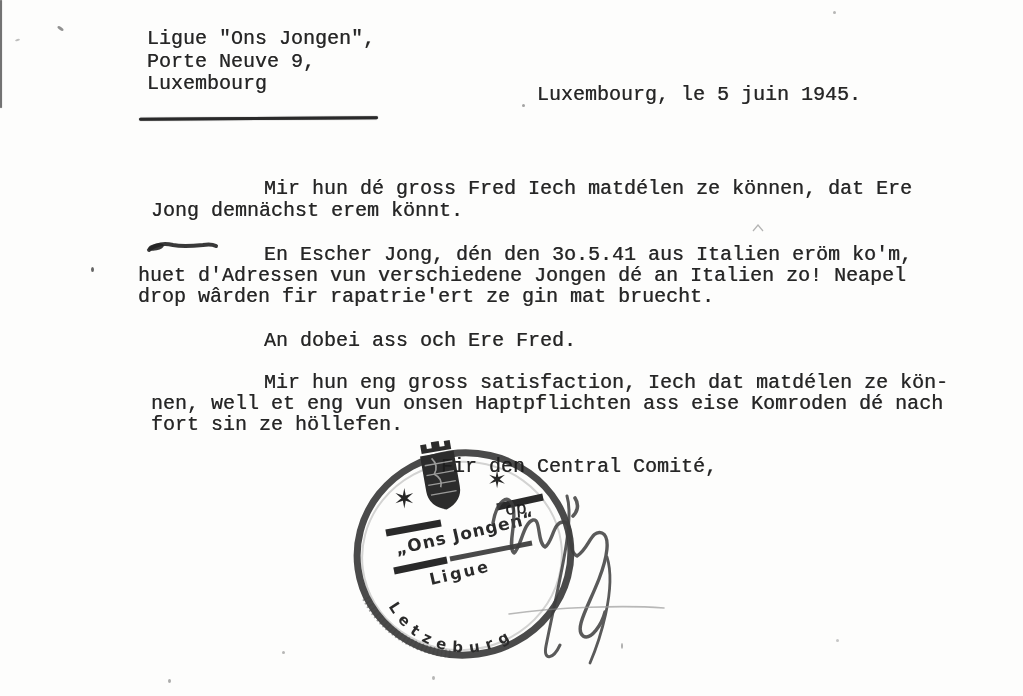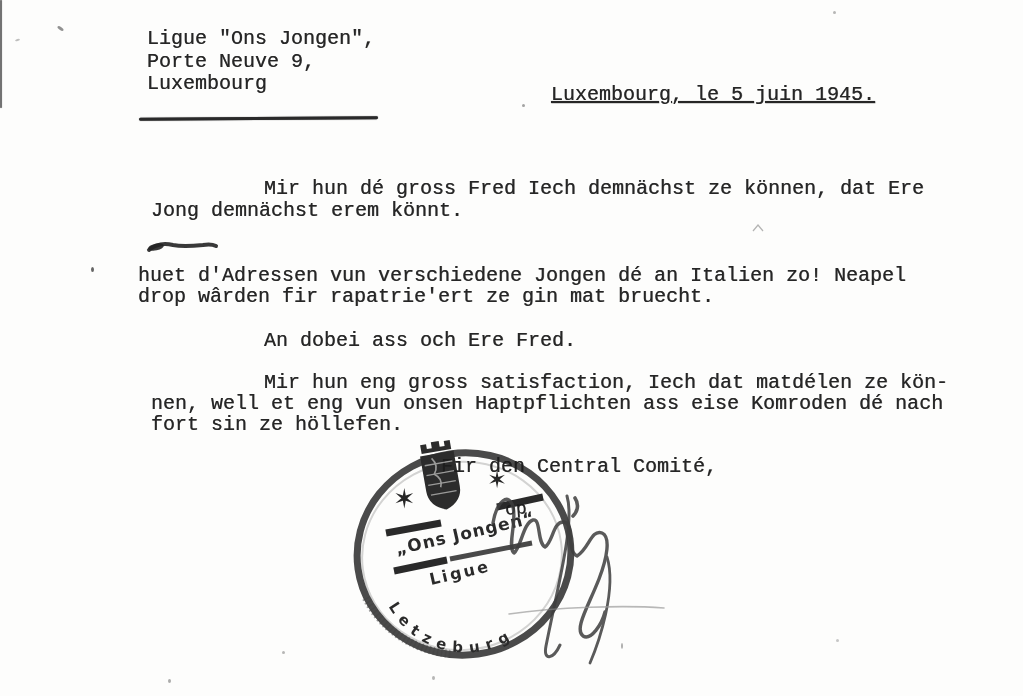--- a/index.html
+++ b/index.html
@@ -28,25 +28,26 @@
 
 <div class="scan">
 
   <div class="textlayer">
 
     <div class="tline" style="left:147px;top:28px;">Ligue "Ons Jongen",</div>
     <div class="tline" style="left:147px;top:51px;font-family:Liberation Mono, monospace;">Porte Neuve 9,</div>
     <div class="tline" style="left:147px;top:73px;">Luxembourg</div>
     <div class="rule" style="left:139px;top:117px;width:239px;height:3px;transform:rotate(-0.4deg);"></div>
 
-    <div class="tline" style="left:551px;top:84px;text-decoration:underline;">Luxembourg, le 5 juin 1945.</div>
+    <div class="tline" style="left:537px;top:84px;">Luxembourg, le 5 juin 1945.</div>
 
-    <div class="tline" style="left:264px;top:178px;">Mir hun dé gross Fred Iech demnächst ze können, dat Ere</div>
+    <div class="tline" style="left:264px;top:178px;">Mir hun dé gross Fred Iech matdélen ze können, dat Ere</div>
     <div class="tline" style="left:139px;top:200px;margin-left:12px;">Jong demnächst erem könnt.</div>
 
+    <div class="tline" style="left:264px;top:244px;">En Escher Jong, dén den 3o.5.41 aus Italien eröm ko'm,</div>
     <div class="tline" style="left:138px;top:286px;">drop wârden fir rapatrie'ert ze gin mat bruecht.</div>
     <div class="tline" style="left:138px;top:265px;">huet d'Adressen vun verschiedene Jongen dé an Italien zo! Neapel</div>
 
     <div class="tline" style="left:264px;top:330px;">An dobei ass och Ere Fred.</div>
 
     <div class="tline" style="left:264px;top:372px;">Mir hun eng gross satisfaction, Iech dat matdélen ze kön-</div>
     <div class="tline" style="left:151px;top:393px;">nen, well et eng vun onsen Haptpflichten ass eise Komroden dé nach</div>
     <div class="tline" style="left:151px;top:414px;">fort sin ze höllefen.</div>
 
     <div class="tline" style="left:441px;top:456px;">Fir den Central Comité,</div>

